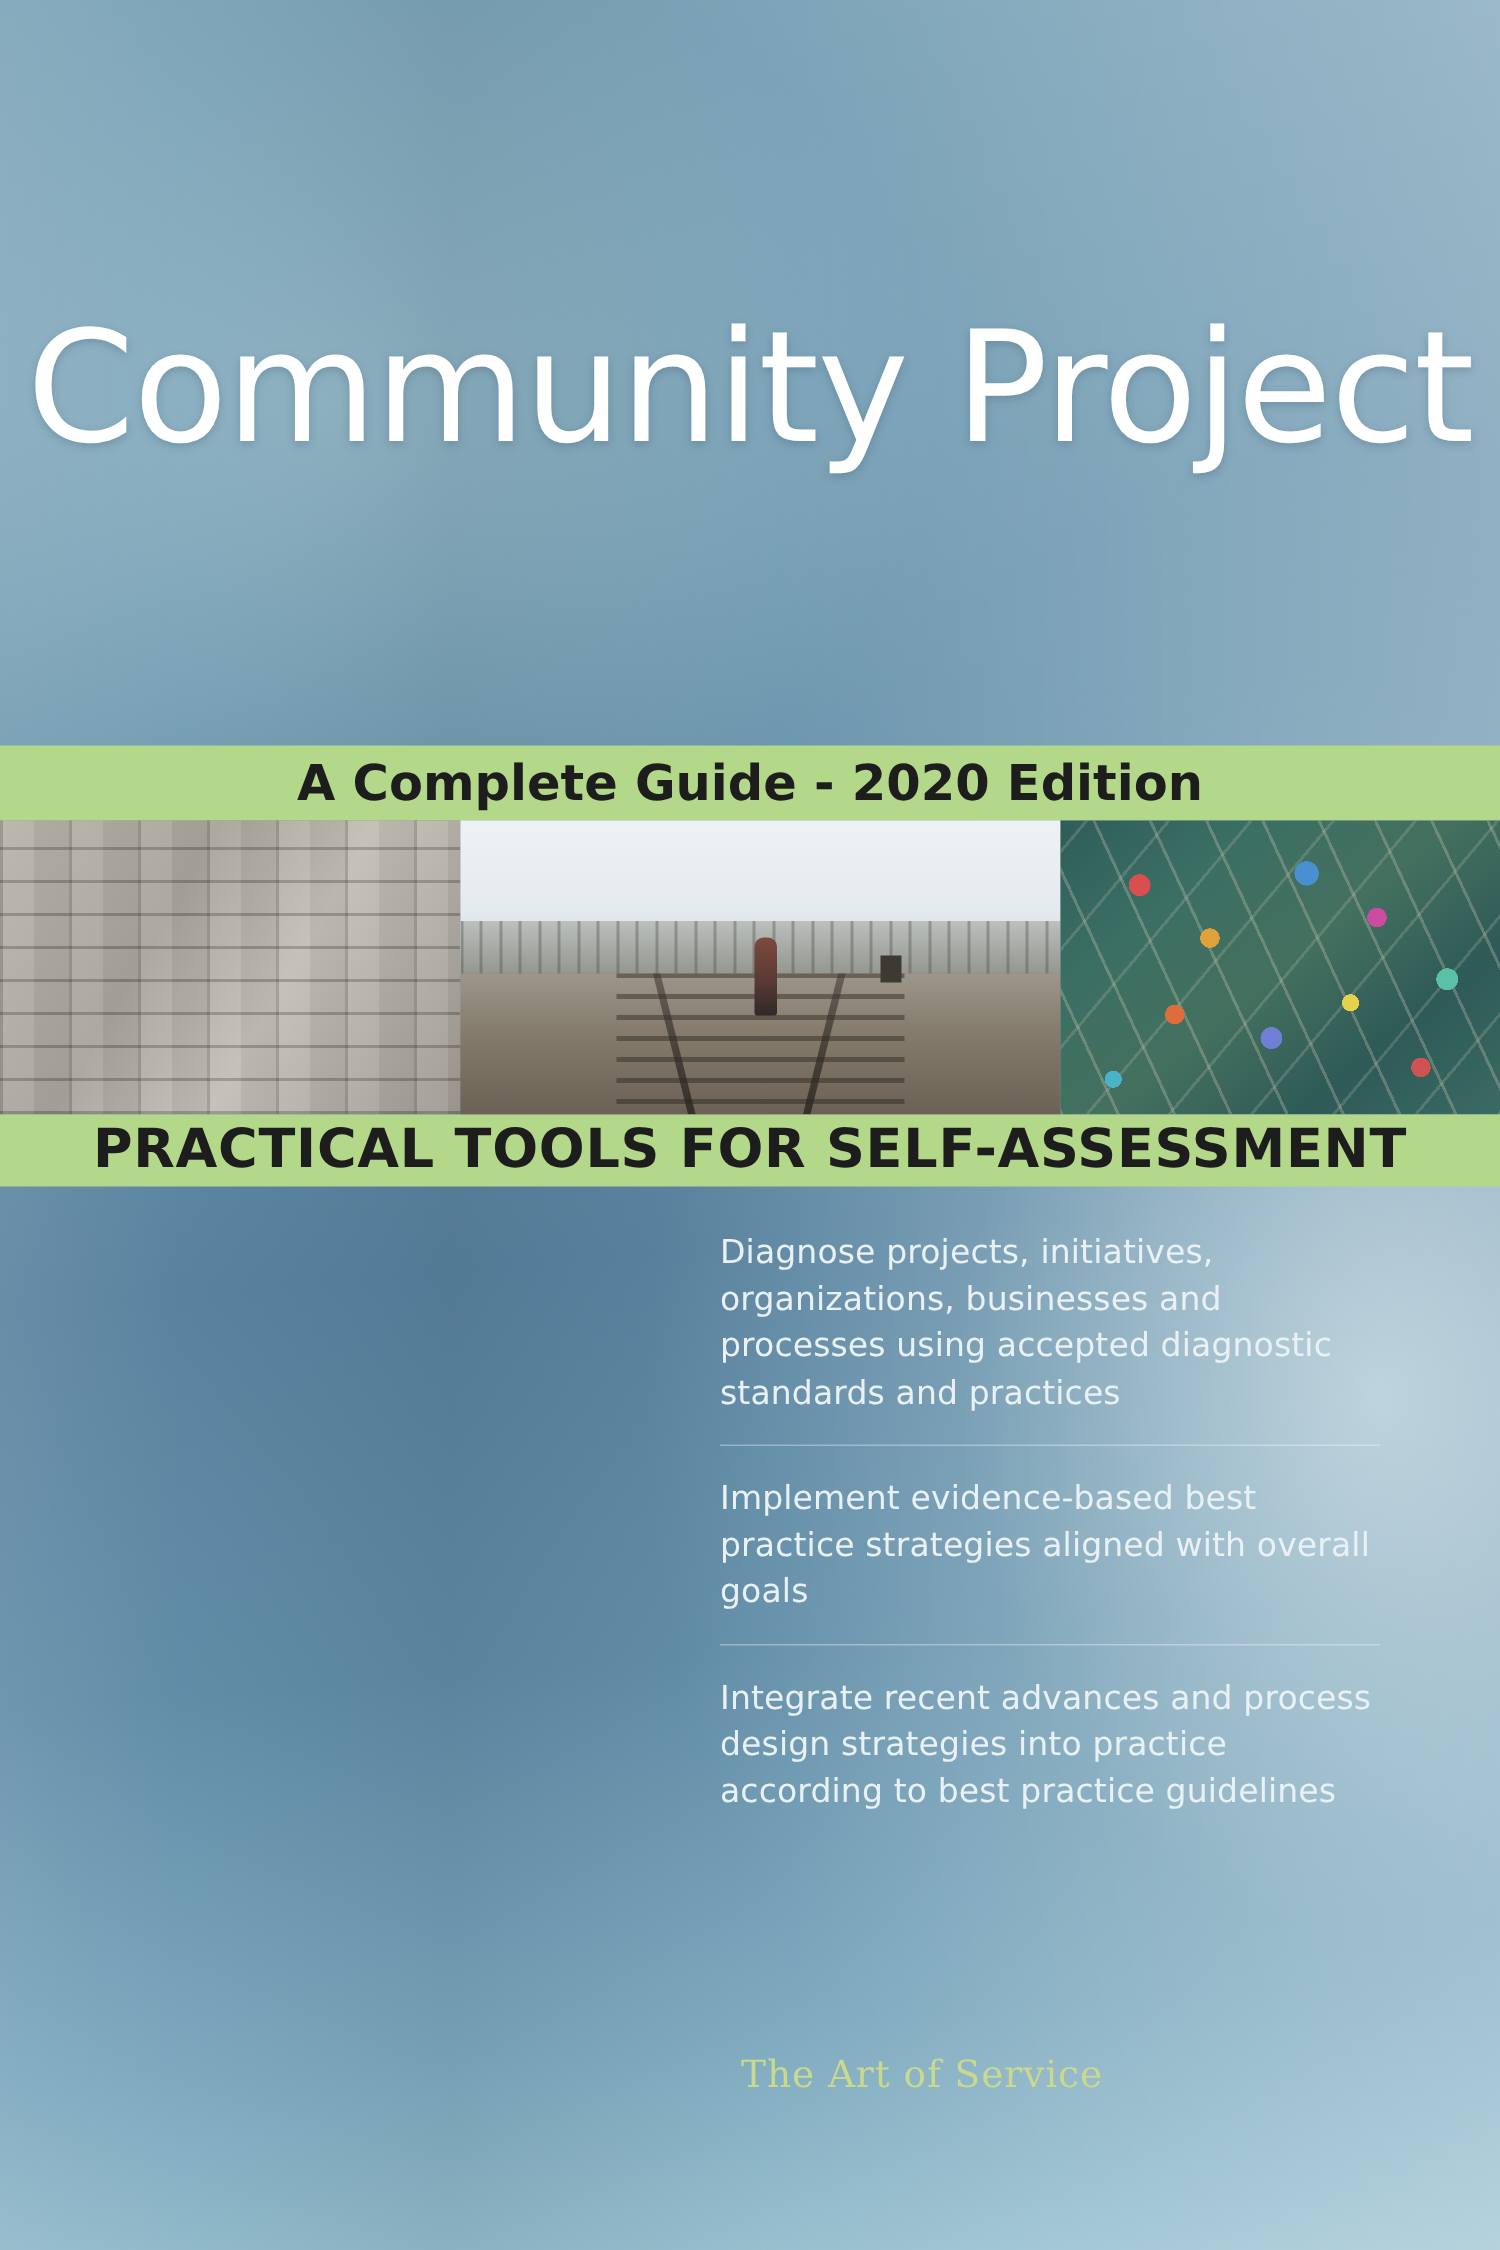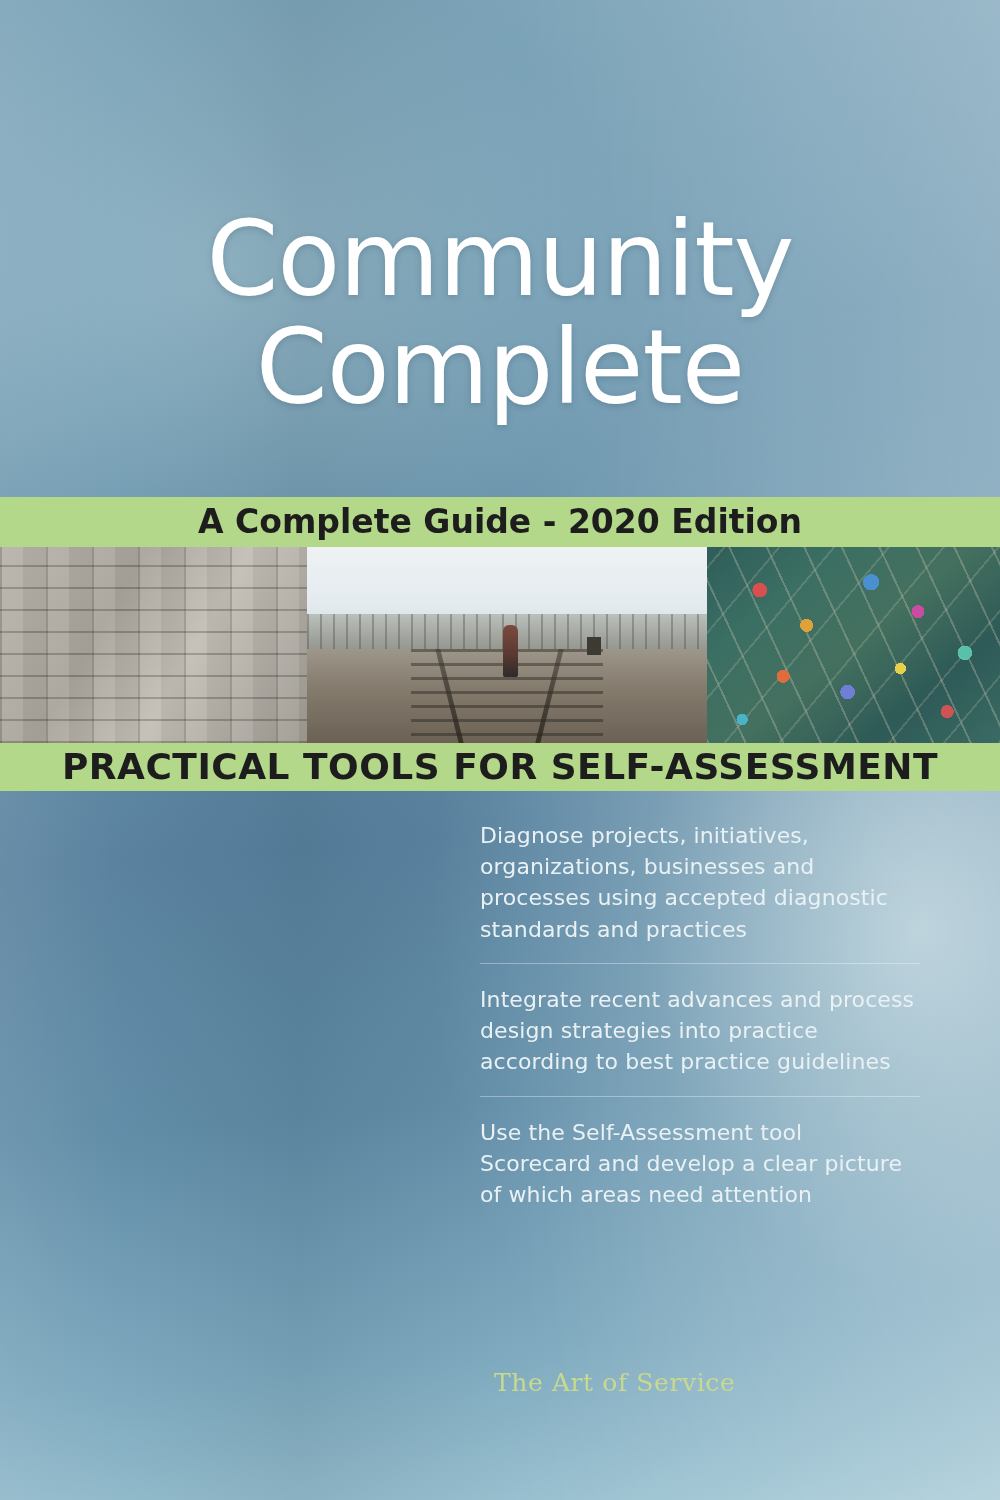--- a/index.html
+++ b/index.html
@@ -187,21 +187,21 @@
     color: #c9d98e;
     letter-spacing: 0.6px;
     text-align: center;
   }
 </style>
 </head>
 <body>
 
 <div class="cover">
 
-  <div class="title">Community Complete</div>
+  <div class="title">Community Project</div>
 
   <div class="band band-subtitle">A Complete Guide - 2020 Edition</div>
 
   <div class="photostrip">
     <div class="photo photo-brick"></div>
     <div class="photo photo-track">
       <div class="sky"></div>
       <div class="trees"></div>
       <div class="ground"></div>
       <div class="ties"></div>
@@ -210,19 +210,19 @@
       <div class="figure"></div>
       <div class="sign"></div>
     </div>
     <div class="photo photo-ornaments"></div>
   </div>
 
   <div class="band band-tagline">PRACTICAL TOOLS FOR SELF-ASSESSMENT</div>
 
   <div class="bullets">
     <div class="bullet">Diagnose projects, initiatives, organizations, businesses and processes using accepted diagnostic standards and practices</div>
+    <div class="bullet">Implement evidence-based best practice strategies aligned with overall goals</div>
     <div class="bullet">Integrate recent advances and process design strategies into practice according to best practice guidelines</div>
-    <div class="bullet">Use the Self-Assessment tool Scorecard and develop a clear picture of which areas need attention</div>
   </div>
 
   <div class="publisher">The Art of Service</div>
 
 </div>
 
 </body></html>

